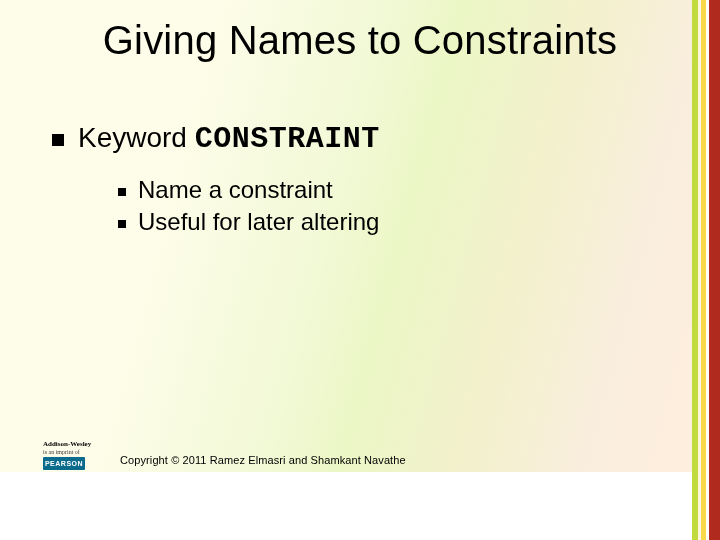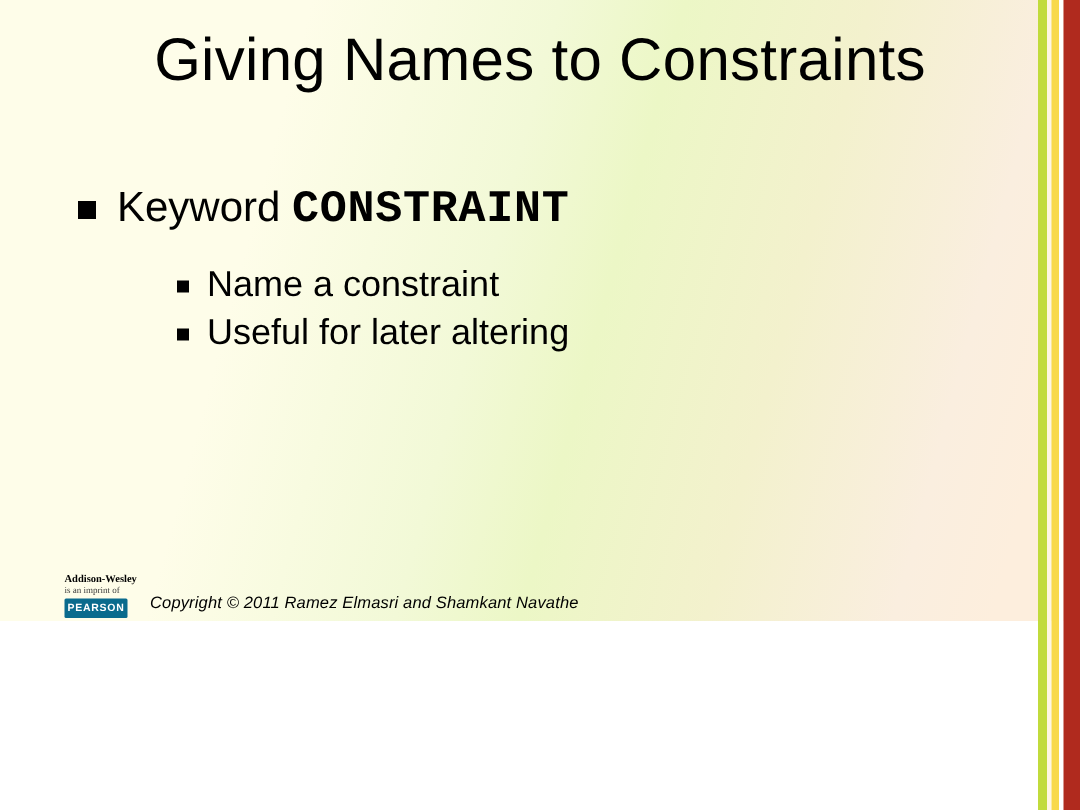--- a/index.html
+++ b/index.html
@@ -6,21 +6,21 @@
     margin: 0;
     padding: 0;
     width: 720px;
     height: 540px;
     overflow: hidden;
     font-family: Arial, Helvetica, sans-serif;
   }
   .slide {
     position: relative;
     width: 720px;
-    height: 414px;
+    height: 472px;
     background: linear-gradient(105deg,
       #fefde9 0%,
       #fefde9 25%,
       #f2f9d7 45%,
       #ecf7c6 55%,
       #f3f1cd 70%,
       #faeedf 85%,
       #fdeedd 93%,
       #fdeedd 100%);
     box-sizing: border-box;
@@ -134,27 +134,26 @@
     font-weight: bold;
     letter-spacing: 0.5px;
     display: flex;
     align-items: center;
     justify-content: center;
     border-radius: 1px;
   }
 
   .copyright {
     position: absolute;
-    left: 60px;
+    left: 80px;
     bottom: 6px;
     font-size: 11px;
     color: #000;
     font-family: "Gill Sans", "Segoe UI", Arial, sans-serif;
     letter-spacing: 0.1px;
-    font-style: italic;
   }
 </style>
 </head>
 <body>
 
 <div class="slide">
 
   <div class="stripes">
     <div class="stripe lime"></div>
     <div class="stripe gap1"></div>

